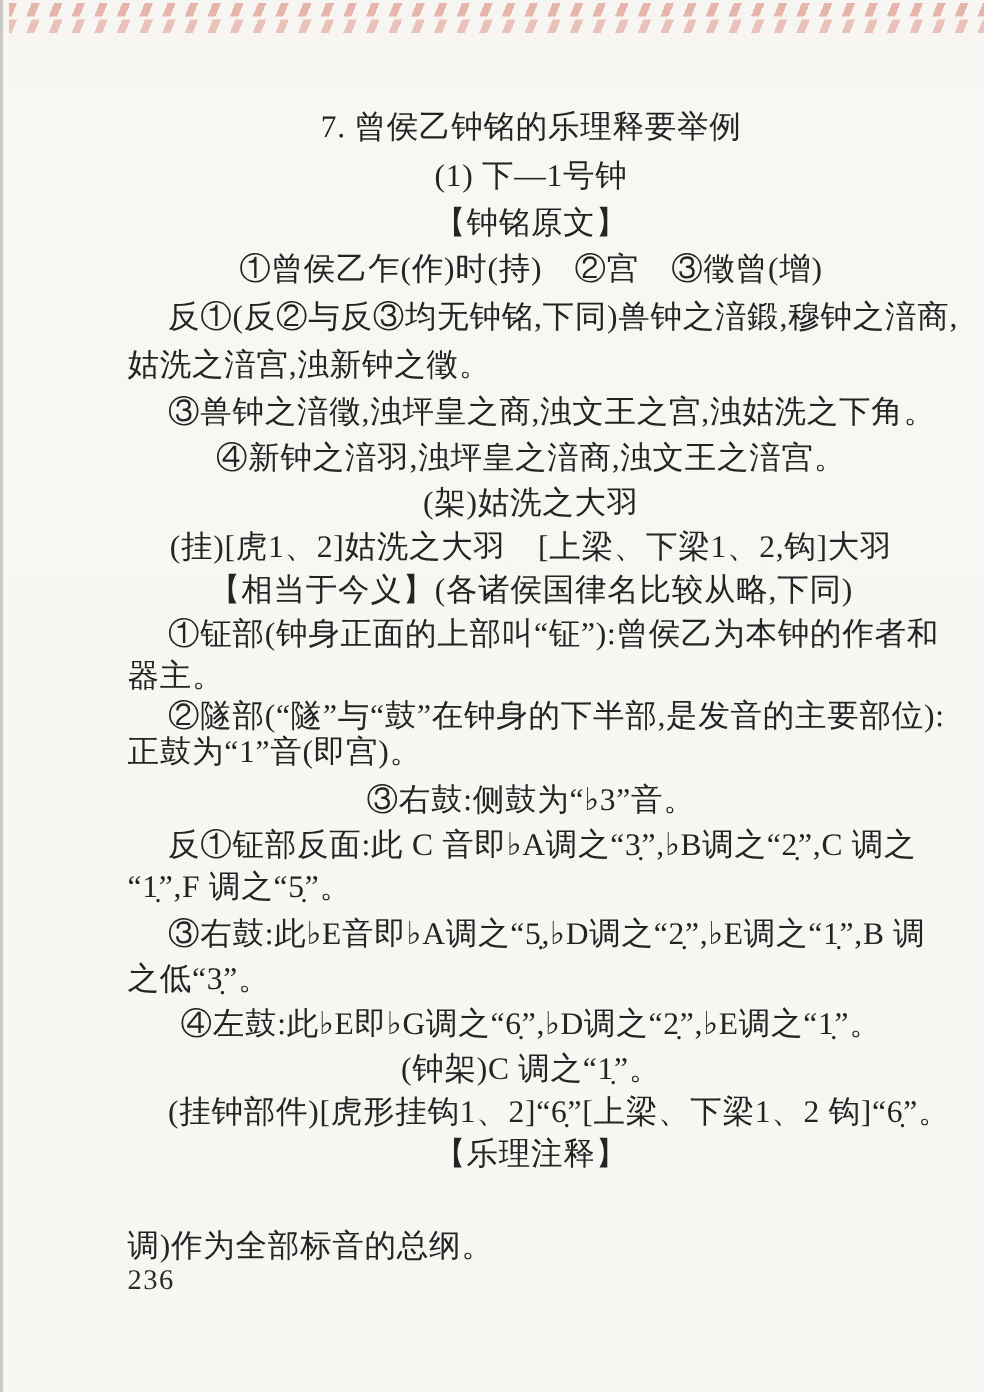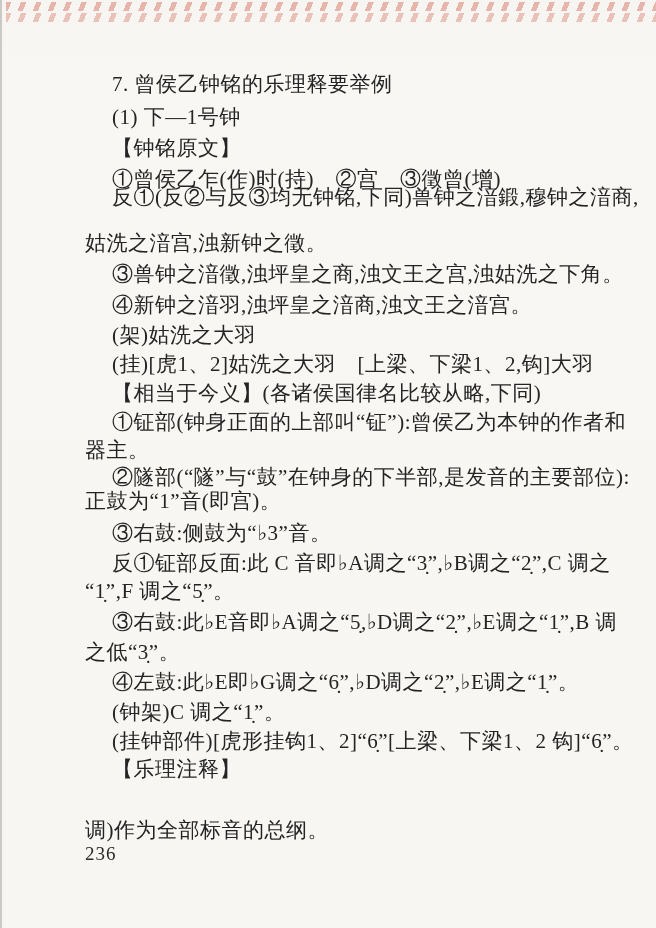--- a/index.html
+++ b/index.html
@@ -23,21 +23,21 @@
     position:absolute;left:6px;right:0;top:2px;height:9px;
     background:repeating-linear-gradient(112deg,rgba(206,84,66,.40) 0 5px,rgba(206,84,66,0) 5px 14px);
   }
   .top-marks.row2{top:13px;opacity:.8;}
   .line{
     position:absolute;left:85px;right:60px;
     font-size:21px;line-height:24px;color:#242424;
     white-space:nowrap;
     letter-spacing:.5px;
   }
-  .ind{left:112px;}
+  .ind{left:112px;text-align:center;}
   .pagenum{
     position:absolute;left:85px;top:843px;
     font-size:19px;color:#2a2a2a;letter-spacing:1px;
   }
   .watermark{
     position:absolute;right:16px;top:945px;
     font-size:14px;
     font-family:"Liberation Sans","DejaVu Sans",sans-serif;
   }
   .wm-name{color:#aaa69f;}
@@ -48,21 +48,21 @@
 
 <div class="page">
   <div class="scan-edge"></div>
   <div class="top-marks"></div>
   <div class="top-marks row2"></div>
 
   <div class="line ind" style="top:72px">7. 曾侯乙钟铭的乐理释要举例</div>
   <div class="line ind" style="top:105px">(1) 下—1号钟</div>
   <div class="line ind" style="top:167px">①曾侯乙乍(作)时(持)　②宫　③徵曾(增)</div>
   <div class="line ind" style="top:136px">【钟铭原文】</div>
-  <div class="line ind" style="top:185px">反①(反②与反③均无钟铭,下同)兽钟之湆鍛,穆钟之湆商,</div>
+  <div class="line ind" style="top:199px">反①(反②与反③均无钟铭,下同)兽钟之湆鍛,穆钟之湆商,</div>
   <div class="line" style="top:231px">姑洗之湆宫,浊新钟之徵。</div>
   <div class="line ind" style="top:262px">③兽钟之湆徵,浊坪皇之商,浊文王之宫,浊姑洗之下角。</div>
   <div class="line ind" style="top:293px">④新钟之湆羽,浊坪皇之湆商,浊文王之湆宫。</div>
   <div class="line ind" style="top:323px">(架)姑洗之大羽</div>
   <div class="line ind" style="top:352px">(挂)[虎1、2]姑洗之大羽　[上梁、下梁1、2,钩]大羽</div>
   <div class="line ind" style="top:381px">【相当于今义】(各诸侯国律名比较从略,下同)</div>
   <div class="line ind" style="top:410px">①钲部(钟身正面的上部叫“钲”):曾侯乙为本钟的作者和</div>
   <div class="line" style="top:438px">器主。</div>
   <div class="line ind" style="top:465px">②隧部(“隧”与“鼓”在钟身的下半部,是发音的主要部位):</div>
   <div class="line" style="top:489px">正鼓为“1”音(即宫)。</div>

